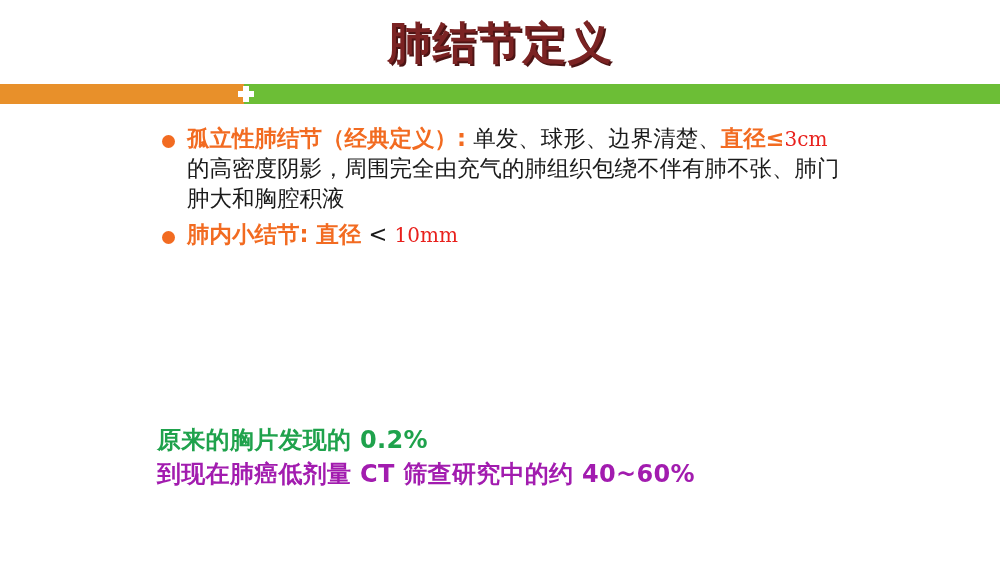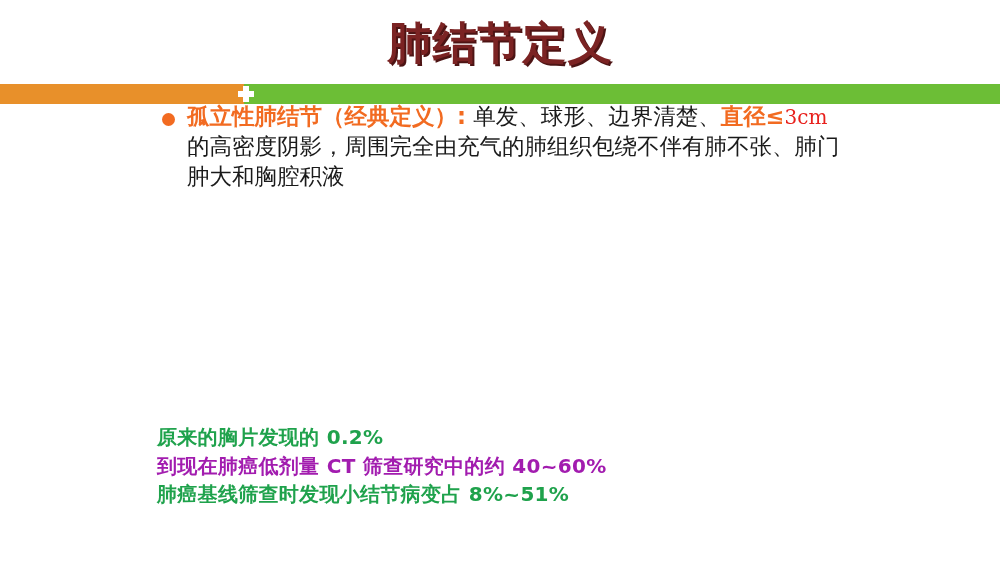--- a/index.html
+++ b/index.html
@@ -83,21 +83,21 @@
     left: 1px;
     top: 6px;
     width: 16px;
     height: 6px;
   }
 
   
   .bullets {
     position: absolute;
     left: 157px;
-    top: 102px;
+    top: 124px;
     width: 700px;
   }
   .bullet-row {
     position: relative;
     padding-left: 30px;
     margin-bottom: 6px;
   }
   .bullet-dot {
     position: absolute;
     left: 5px;
@@ -136,21 +136,21 @@
   }
 
   
   .notes {
     position: absolute;
     left: 157px;
     top: 423px;
     width: 760px;
   }
   .note-line {
-    font-size: 20px;
+    font-size: 24px;
     font-weight: bold;
     color: #1FA24C;
     line-height: 1.43;
     letter-spacing: 0.3px;
   }
 </style>
 </head>
 <body>
 
 <div class="slide">
@@ -163,21 +163,24 @@
     <div class="bar-orange"></div>
     <div class="bar-green"></div>
   </div>
   <div class="bar-plus"></div>
 
   <div class="bullets">
       <div class="bullet-row">
         <span class="bullet-dot"></span>
         <div class="bullet-text"><span class="o">孤立性肺结节（经典定义）:</span><span class="k"> 单发、球形、边界清楚、</span><span class="o">直径≤</span><span class="r">3cm</span><span class="k"> 的高密度阴影，周围完全由充气的肺组织包绕不伴有肺不张、肺门肿大和胸腔积液</span></div>
       </div>
+      <div class="bullet-row">
+        <span class="bullet-dot"></span>
+        <div class="bullet-text"><span class="o">肺内小结节: 直径</span><span class="k"> &lt; </span><span class="r">10mm</span></div>
+      </div>
     </div>
 
   <div class="notes">
       <div class="note-line" style="color: rgb(31, 162, 76);">原来的胸片发现的 0.2%</div>
       <div class="note-line" style="color: #a21caf;">到现在肺癌低剂量 CT 筛查研究中的约 40~60%</div>
-      <div class="note-line" style="color: rgb(31, 162, 76);">肺癌基线筛查时发现小结节病变占 8%~51%</div>
     </div>
 
 </div>
 
 </body></html>

